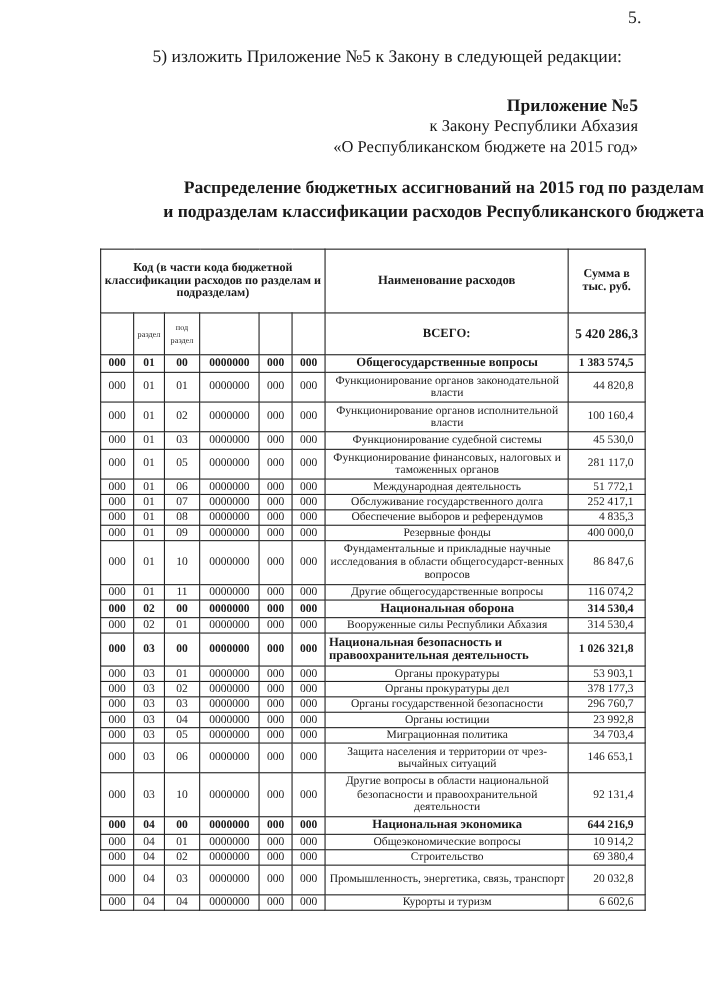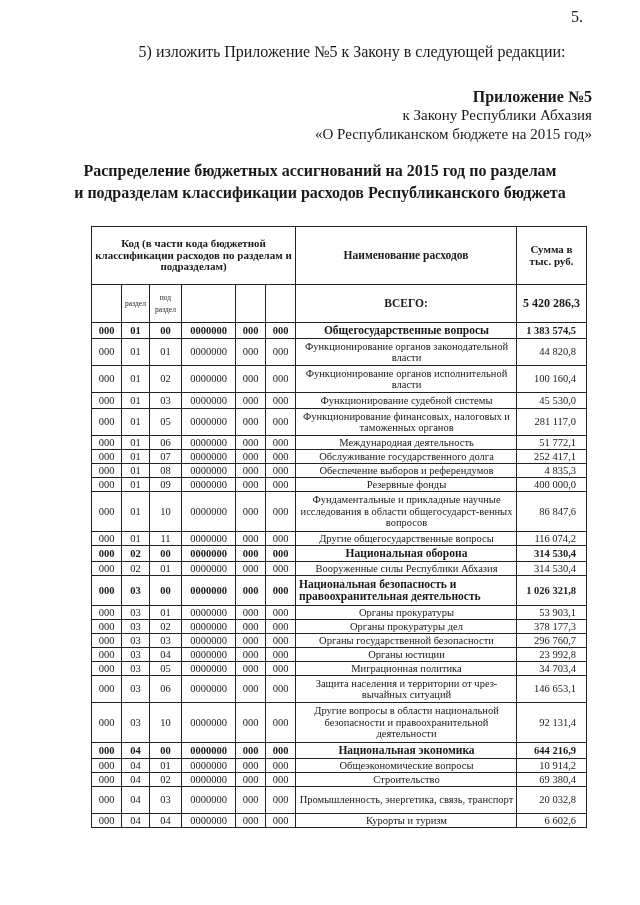--- a/index.html
+++ b/index.html
@@ -1,21 +1,21 @@
 <!DOCTYPE html>
 <html><head>
 <meta charset="utf-8">
 <style>
   html, body { margin: 0; padding: 0; background: #ffffff; }
   body { width: 640px; height: 905px; position: relative; overflow: hidden; font-family: "Liberation Serif", serif; color: #1a1a1a; }
   .page-number { position: absolute; left: 571px; top: 8px; font-size: 16px; }
   .instruction { position: absolute; left: 0; width: 640px; top: 43px; text-align: center; font-size: 16px; padding-left: 64px; box-sizing: border-box; }
-  .appendix { position: absolute; right: 48px; top: 87px; text-align: right; font-size: 15px; line-height: 19px; }
+  .appendix { position: absolute; right: 60px; top: 87px; text-align: right; font-size: 15px; line-height: 19px; }
   .appendix .ttl { font-weight: bold; font-size: 16px; }
-  .doc-title { position: absolute; left: 0; width: 640px; top: 160px; text-align: center; font-weight: bold; font-size: 16px; line-height: 22px; }
+  .doc-title { position: absolute; left: 0; width: 640px; top: 160px; text-align: right; font-weight: bold; font-size: 16px; line-height: 22px; }
   table.budget { position: absolute; left: 91px; top: 226px; border-collapse: collapse; font-size: 10.5px; table-layout: fixed; }
   table.budget td { border: 1px solid #222; padding: 0 2px; text-align: center; vertical-align: middle; line-height: 11.5px; }
   table.budget td.name { text-align: center; padding-left: 3px; }
   table.budget td.sum { text-align: right; padding-right: 10px; }
   table.budget tr.bold td { font-weight: bold; }
   table.budget tr.bold td.name { text-align: center; font-size: 11.5px; }
   table.budget tr.bold.multi td.name { text-align: left; }
   .hdr-code { font-weight: bold; font-size: 11px; line-height: 13px; }
   .hdr-name { font-weight: bold; font-size: 11.5px; }
   .hdr-sum { font-weight: bold; font-size: 11px; line-height: 14px; }

